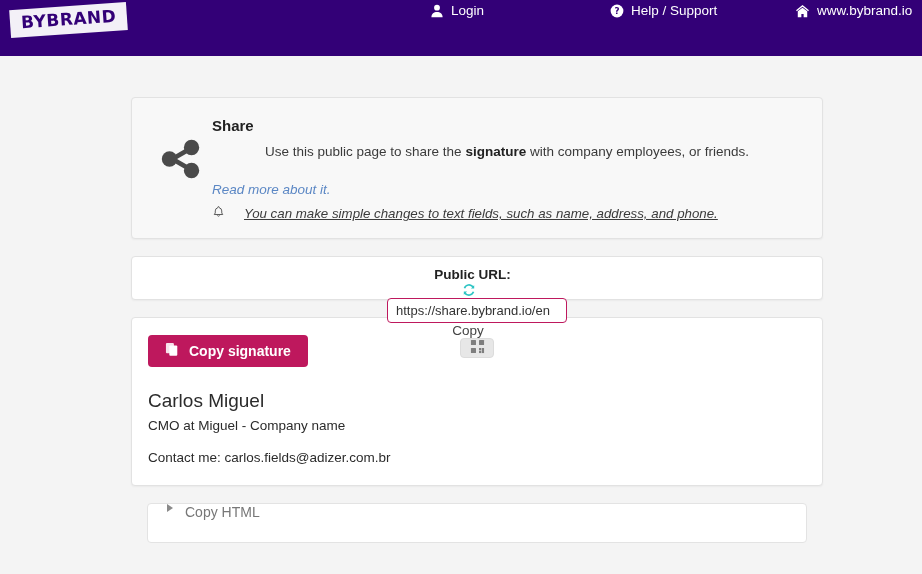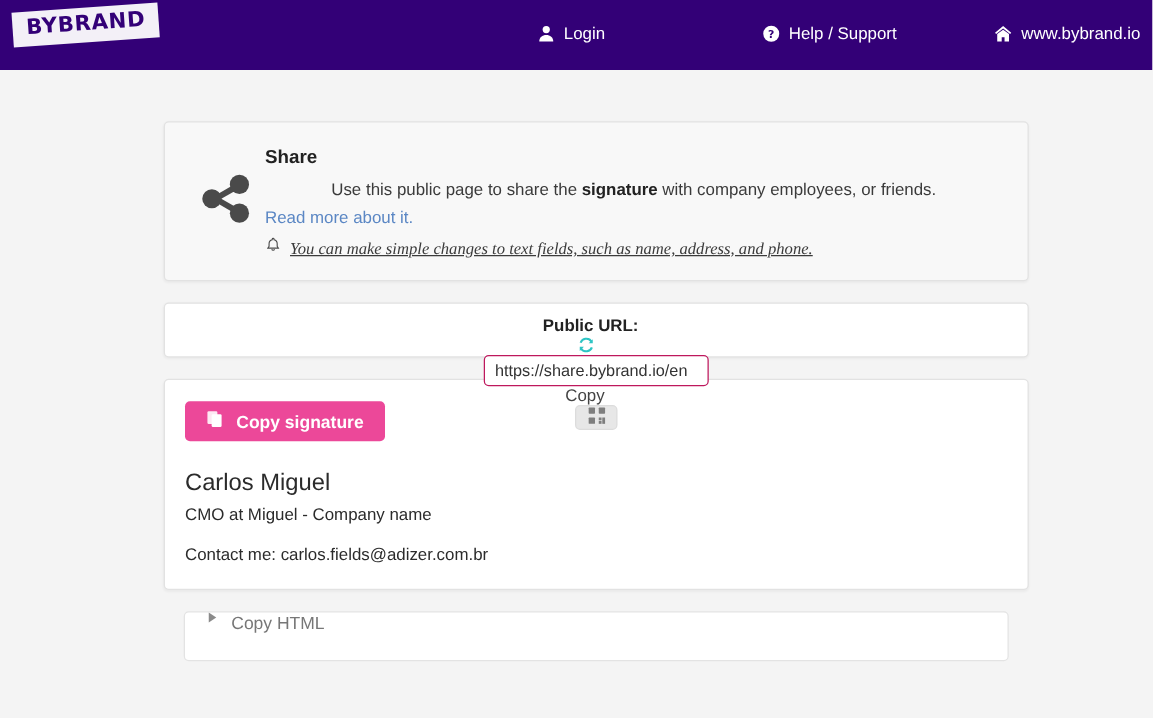--- a/index.html
+++ b/index.html
@@ -40,21 +40,21 @@
     font-family: "DejaVu Sans", sans-serif;
     font-weight: bold;
     font-size: 17px;
     letter-spacing: 0.5px;
     line-height: 1;
     display: block;
   }
   .nav {
     position: absolute;
     left: 430px;
-    top: 19px;
+    top: 3px;
     right: 0;
     display: flex;
     align-items: flex-start;
   }
   .nav-item {
     color: #ffffff;
     font-size: 13.5px;
     text-decoration: none;
     display: flex;
     align-items: center;
@@ -113,29 +113,29 @@
     line-height: 1.45;
     margin: 0;
     text-align: center;
   }
   .share-desc b { font-weight: bold; color: #222; }
   .readmore {
     display: block;
     color: #5b87c4;
     font-size: 13.5px;
     text-decoration: none;
-    margin-top: 2px;
+    margin-top: 18px;
     line-height: 1.45;
+    font-style: italic;
   }
   .notice-row {
     display: flex;
     align-items: center;
-    gap: 7px;
+    gap: 19px;
     margin-top: 6px;
-    font-family: Liberation Serif, serif;
   }
   .notice-text {
     font-style: italic;
     text-decoration: underline;
     font-size: 13.3px;
     color: #3b3b3b;
   }
 
   
   .url-card {
@@ -193,21 +193,21 @@
     cursor: pointer;
     padding: 0;
   }
 
   
   .sig-card {
     padding: 17px 16px 20px 16px;
     margin-bottom: 17px;
   }
   .copy-sig-btn {
-    background: #ec4899;
+    background: #be185d;
     border: none;
     border-radius: 4px;
     color: #fff;
     font-size: 14px;
     font-weight: bold;
     font-family: "Liberation Sans", sans-serif;
     padding: 0 17px;
     height: 32px;
     display: inline-flex;
     align-items: center;

